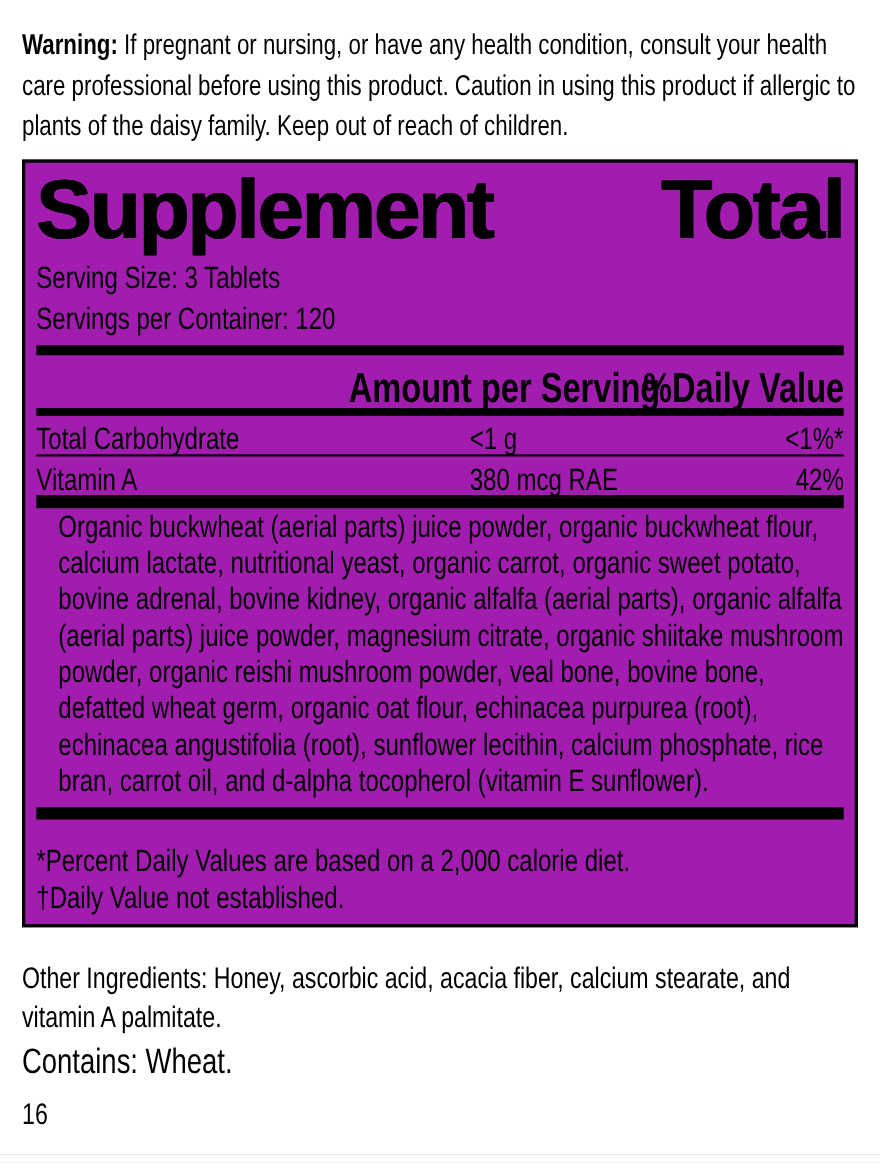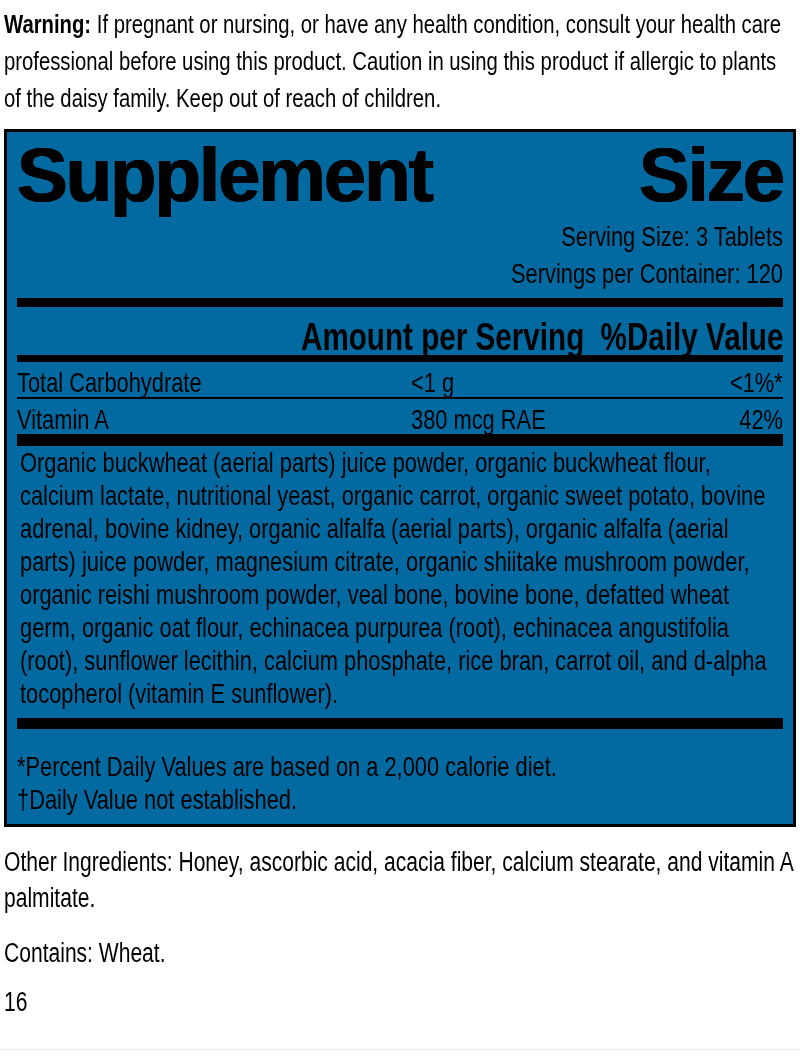--- a/index.html
+++ b/index.html
@@ -3,85 +3,85 @@
 <meta charset="utf-8">
 <style>
   * { margin:0; padding:0; box-sizing:border-box; }
   html,body { background:#ffffff; }
   body {
     width:800px; height:1057px;
     color:#000;
     font-family:"Liberation Sans", sans-serif;
     overflow:hidden;
   }
-  .page { position:relative; width:800px; height:1057px; padding:4px; }
+  .page { position:relative; width:800px; height:1057px; padding:20px; }
 
   
   .cond  { transform:scaleX(0.78); transform-origin:left top; width:128.2%; }
   .cx    { display:inline-block; transform:scaleX(0.78); transform-origin:left top; white-space:nowrap; }
   .cxr   { display:inline-block; transform:scaleX(0.78); transform-origin:right top; white-space:nowrap; }
   .b     { font-weight:bold; }
 
   .warning { font-size:26px; line-height:37px; margin-top:2px; }
 
   .facts-box {
     margin-top:12px;
     border:3px solid #000;
     padding:2px 10px 8px 10px;
-    background:#0369a1;
+    background:#a21caf;
   }
   .title-row {
     display:flex; justify-content:space-between; align-items:flex-start;
     font-size:76px; font-weight:bold; letter-spacing:-2px;
     line-height:82px; height:84px;
     text-shadow:0.7px 0 0 #000, -0.7px 0 0 #000;
   }
-  .serving-block { font-size:28px; line-height:37px; margin-bottom:6px;text-align:right; }
+  .serving-block { font-size:28px; line-height:37px; margin-bottom:6px; }
 
   .bar  { background:#000; width:100%; }
   .bar1 { height:9px; }
   .bar2 { height:7px; }
   .bar3 { height:10px; }
   .bar4 { height:11px; margin-top:8px; }
 
   .header-row { position:relative; height:48px; font-size:38px; font-weight:bold; }
   .header-row .hdr-amount { position:absolute; left:284px; top:9px; }
   .header-row .hdr-dv     { position:absolute; right:0;   top:9px; }
 
   .nrow { position:relative; height:37px; font-size:28px;text-decoration:underline; }
   .nrow.rule { border-bottom:2px solid #000; }
   .nrow .cell-name   { position:absolute; left:0;     top:5px; }
   .nrow .cell-amount { position:absolute; left:394px; top:5px; }
   .nrow .cell-dv     { position:absolute; right:0;    top:5px; }
 
-  .blend-desc-wrap { margin-left:3px; }
+  .blend-desc-wrap { margin-left:20px; }
   .blend-desc { font-size:28px; line-height:33px; }
 
   .footnotes { font-size:28px; line-height:33px; margin-top:21px; }
 
-  .other    { margin-top:17px; font-size:27px; line-height:36px; }
-  .contains { margin-top:21px; font-size:27px; line-height:33px; }
+  .other    { margin-top:28px; font-size:27px; line-height:36px; }
+  .contains { margin-top:5px; font-size:32px; line-height:33px; }
   .page-num { margin-top:16px; font-size:27px; line-height:33px; }
 
   .bottom-hairline { position:absolute; left:0; width:800px; bottom:7px; height:1px; background:#e9e9e9; }
 </style>
 </head>
 <body>
 
 <div class="page">
 
   <div class="warning cond"><span class="b">Warning:</span>
     <span>If pregnant or nursing, or have any health condition, consult your health care professional before using this product. Caution in using this product if allergic to plants of the daisy family. Keep out of reach of children.</span>
   </div>
 
   <div class="facts-box">
 
     <div class="title-row">
       <span>Supplement</span>
-      <span>Size</span>
+      <span>Total</span>
     </div>
 
     <div class="serving-block">
       <div class="cond">Serving Size: 3 Tablets</div>
       <div class="cond">Servings per Container: 120</div>
     </div>
 
     <div class="bar bar1"></div>
 
     <div class="header-row">

